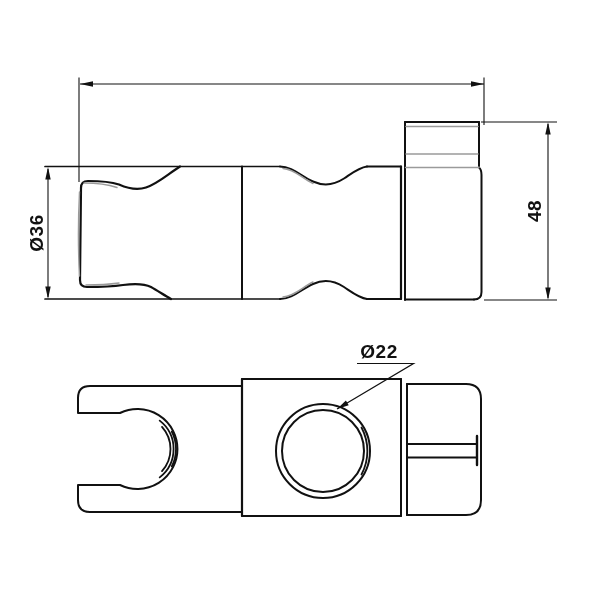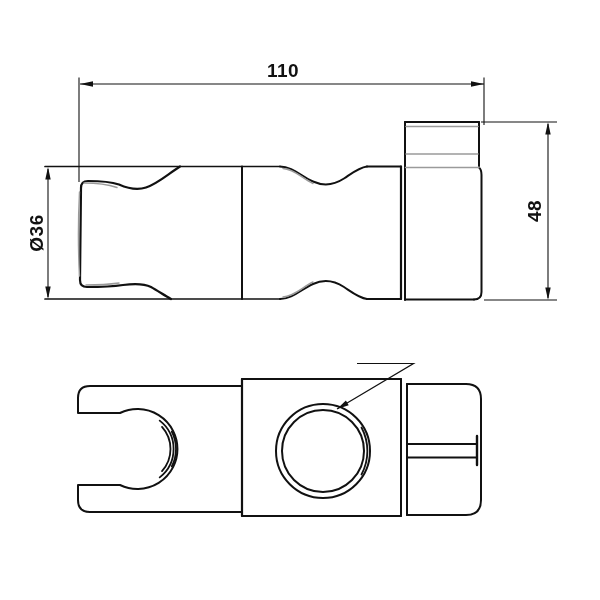--- a/index.html
+++ b/index.html
@@ -107,19 +107,19 @@
         <path d="M477,436 V465" stroke-width="2.4"></path>
       </g>
     </g>
 
     <g stroke="#111" stroke-width="1.2" fill="none">
       <path d="M357,363.5 H413.5 L337,409"></path>
       <polygon points="337,409 348.7,405.3 345.9,400.5" fill="#111" stroke="none"></polygon>
     </g>
   </svg>
 
-  <div class="dim-label" style="left:233px;top:60px;">110</div>
 
   <div class="dim-label rot" style="left:-13px;top:222px;">Ø36</div>
 
   <div class="dim-label rot" style="left:485px;top:200px;">48</div>
 
+  <div class="dim-label" style="left:329px;top:341px;">Ø22</div>
 </div>
 
 </body></html>

